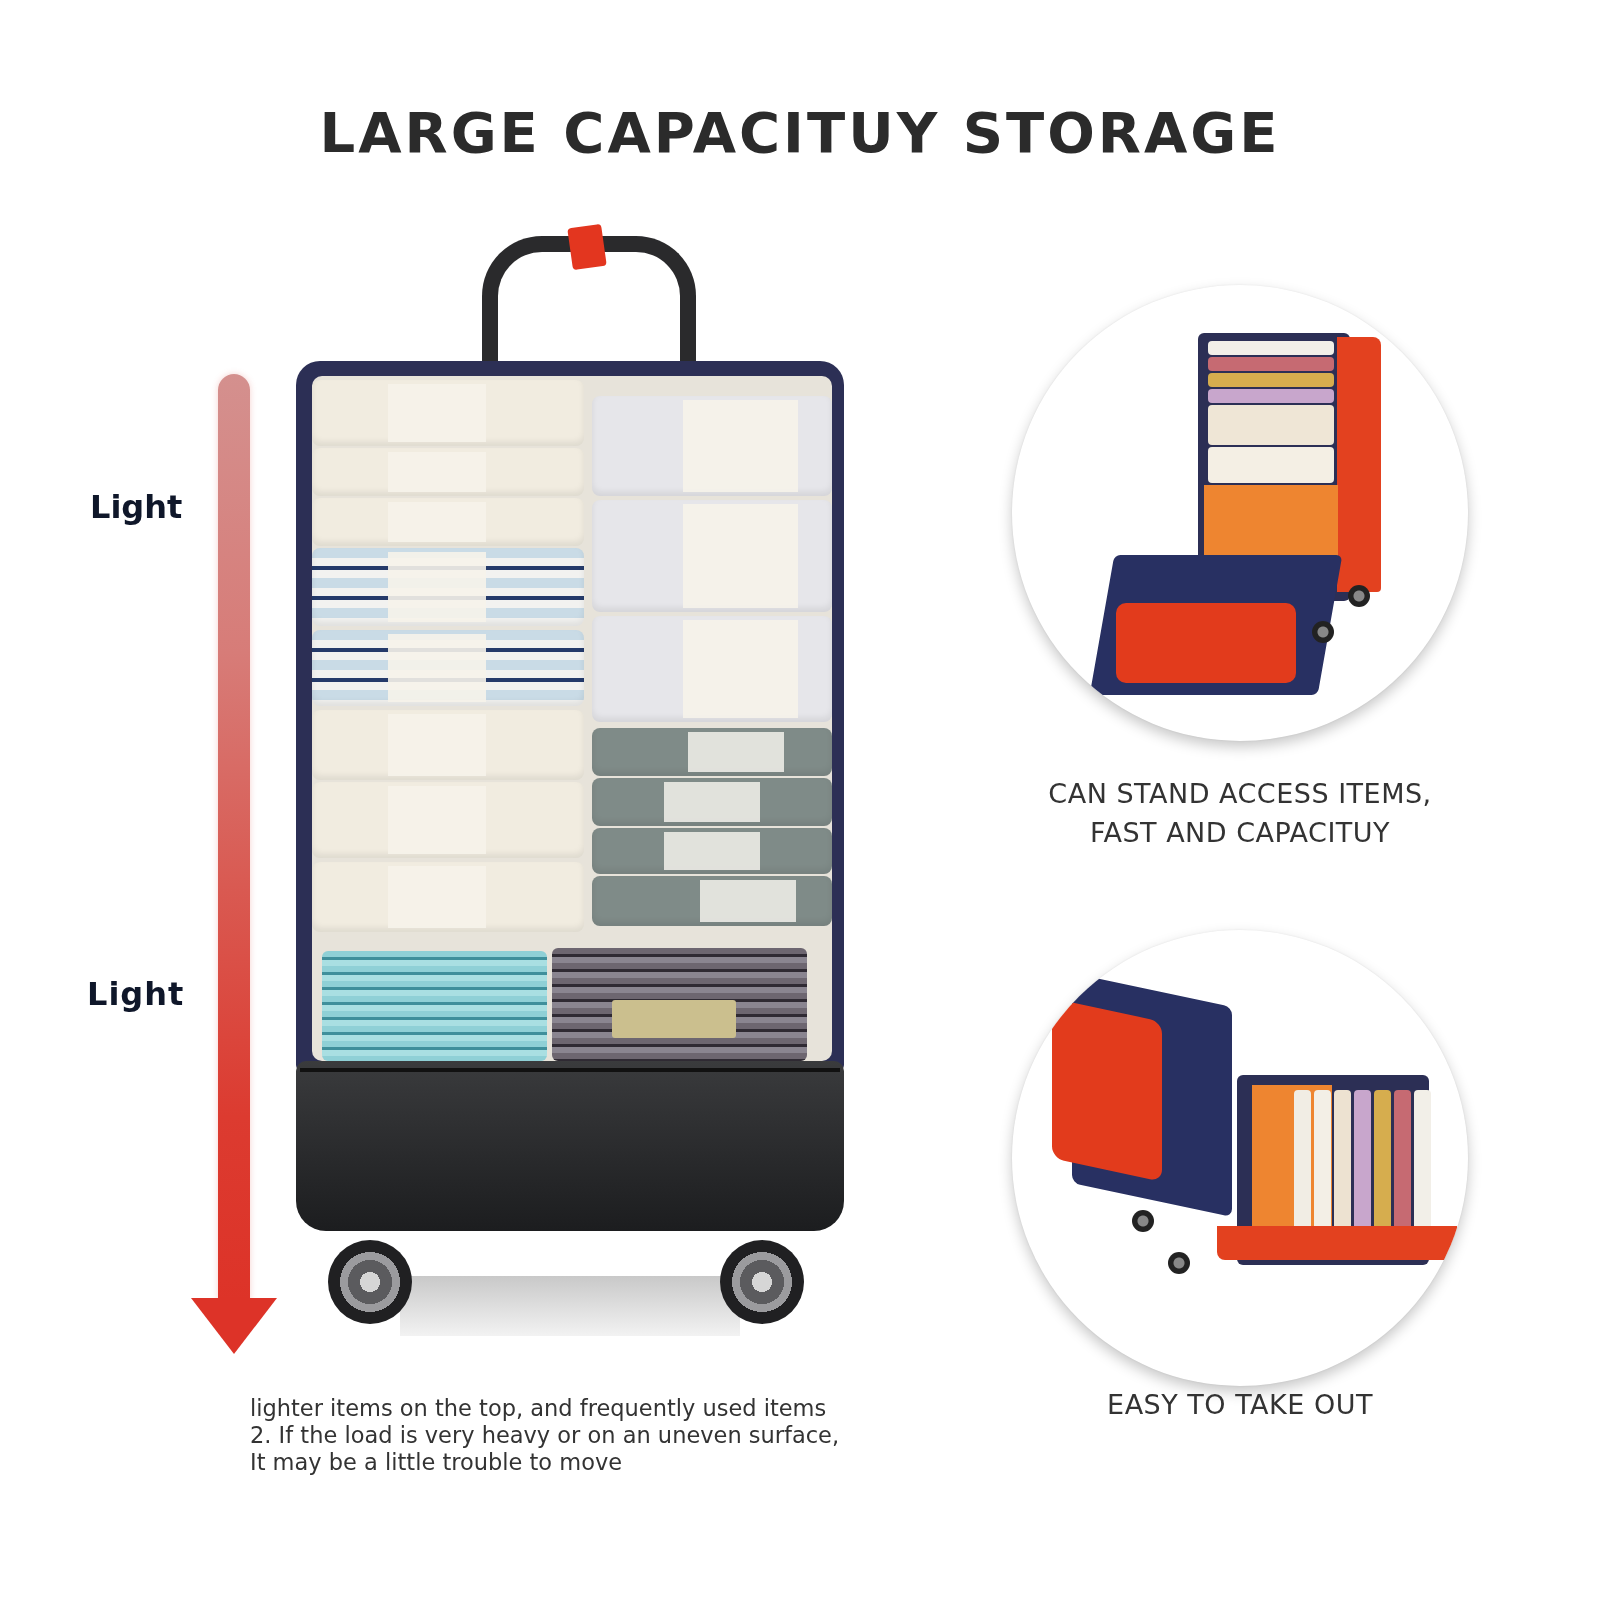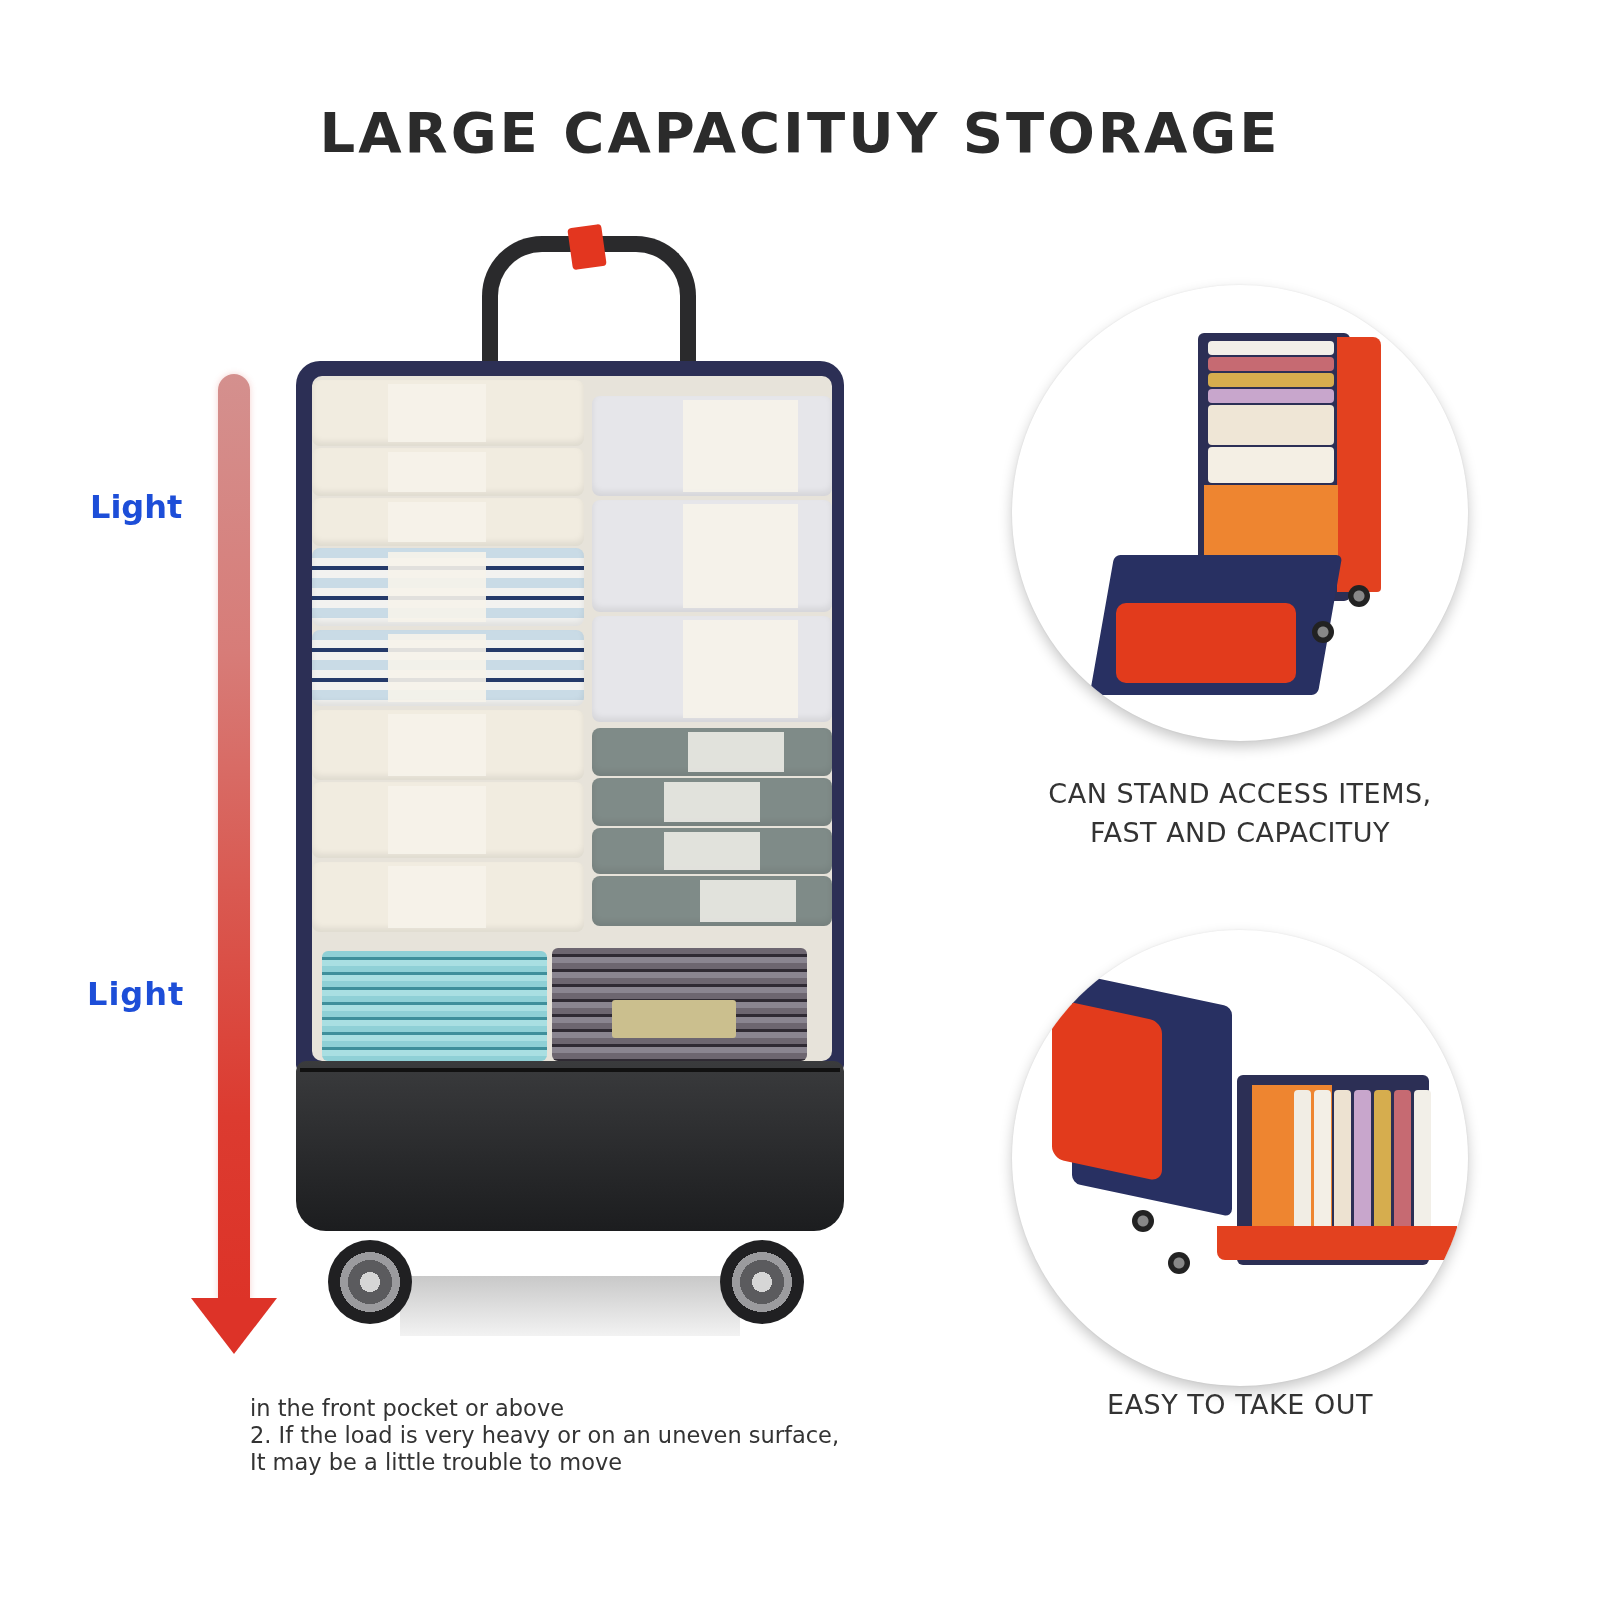--- a/index.html
+++ b/index.html
@@ -6,21 +6,21 @@
   body { width: 1600px; height: 1600px; position: relative; overflow: hidden; font-family: "DejaVu Sans", sans-serif; }
 
   .title {
     position: absolute; left: 0; top: 100px; width: 1600px; text-align: center;
     font-family: "DejaVu Sans", sans-serif; font-weight: bold; font-size: 56px;
     letter-spacing: 3px; color: #2b2b2b;
   }
 
   .label-light, .label-heavy {
     position: absolute; font-family: "DejaVu Sans", sans-serif; font-weight: bold;
-    font-size: 32px; color: #1d4ed8;
+    font-size: 32px; color: #0f172a;
   }
   .label-light { left: 90px; top: 488px; }
   .label-heavy { left: 87px; top: 975px; letter-spacing: 1px; }
 
   .arrow-shaft {
     position: absolute; left: 218px; top: 374px; width: 32px; height: 928px;
     border-radius: 16px 16px 0 0;
     background: linear-gradient(to bottom, #d4908e 0%, #d77c78 30%, #d95a52 55%, #dc3b30 80%, #dd3328 100%);
     box-shadow: 0 0 6px rgba(220,80,70,0.25);
   }
@@ -227,16 +227,16 @@
   <div class="mini flap"></div>
   <div class="mini redbag"></div>
   <div class="mini w" style="left:120px;top:280px"></div>
   <div class="mini w" style="left:156px;top:322px"></div>
 </div>
 <div class="caption cap2">
   <div>EASY TO TAKE OUT</div>
 </div>
 
 <div class="tip">
-  <div>in the front pocket or above</div>
+  <div>lighter items on the top, and frequently used items</div>
   <div>2. If the load is very heavy or on an uneven surface,</div>
   <div>It may be a little trouble to move</div>
 </div>
 
 </body></html>

